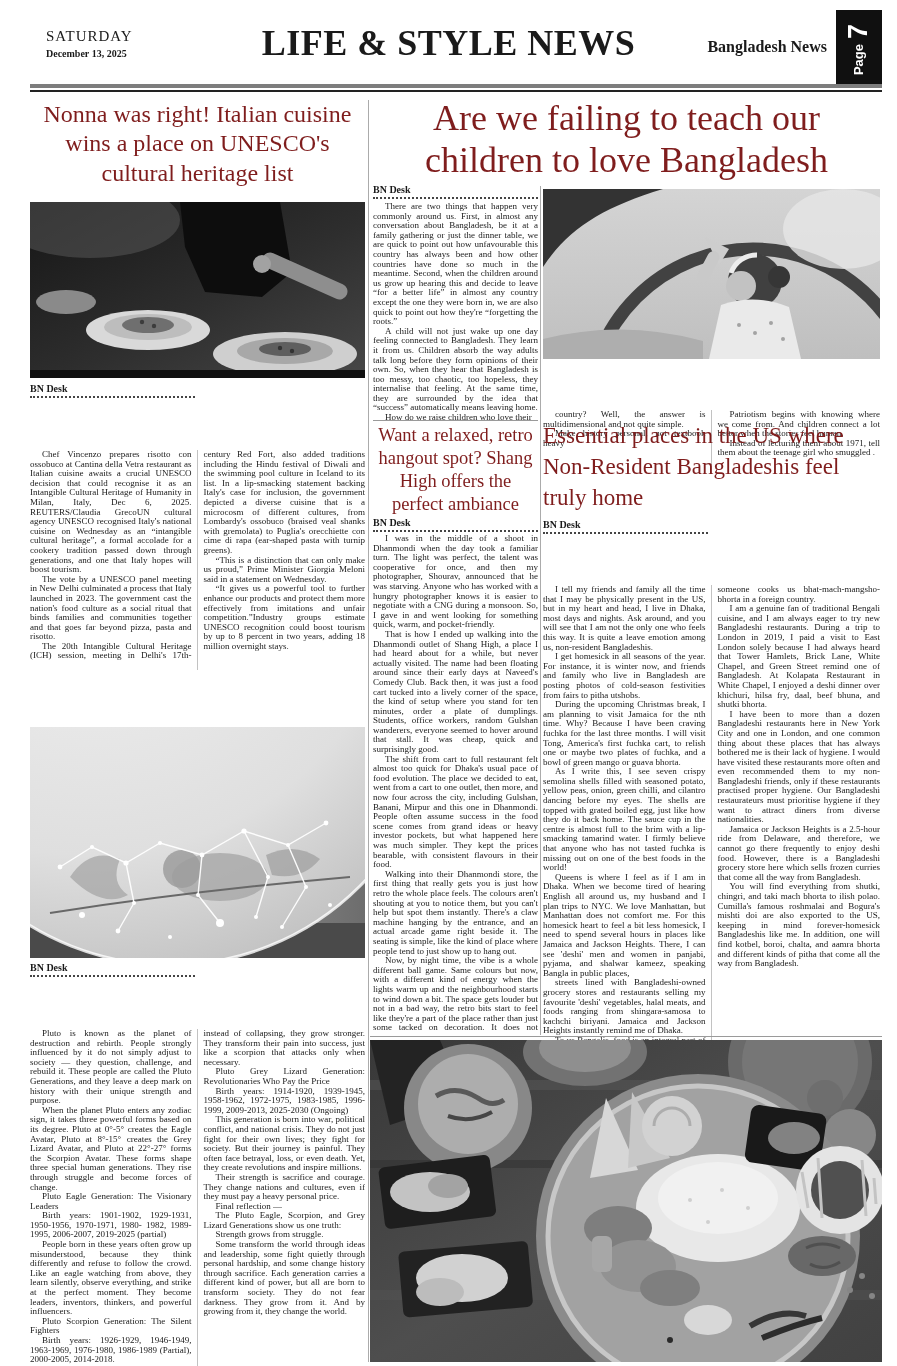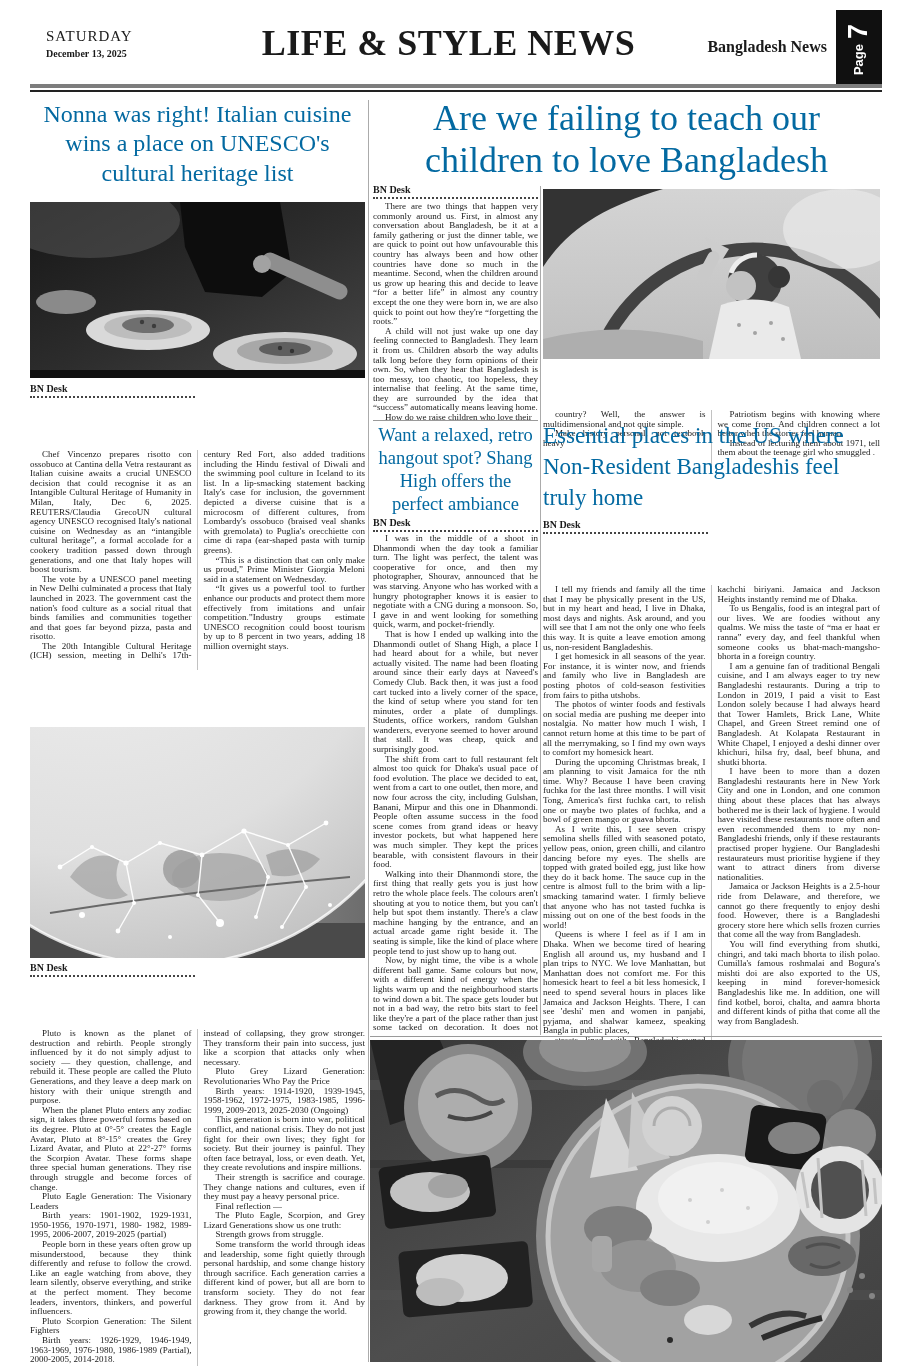--- a/index.html
+++ b/index.html
@@ -15,21 +15,21 @@
   #pagetab{left:836px;top:10px;width:46px;height:78px;background:#101010;color:#fff;
            display:flex;align-items:center;justify-content:center;}
   #pagetab .rot{transform:rotate(-90deg);white-space:nowrap;display:flex;align-items:center;gap:5px;
                 font-family:"Liberation Sans",sans-serif;}
   #pagetab .pglabel{font-size:13px;font-weight:700;}
   #pagetab .pgnum{font-size:27px;font-weight:700;}
   #rule-gray{left:30px;top:84px;width:852px;height:4px;background:#7d7d7d;}
   #rule-dark{left:30px;top:90px;width:852px;height:2px;background:#222;}
 
   
-  .headline{font-weight:500;color:#0369a1;}
+  .headline{font-weight:500;color:#7f1d1d;}
   .byline{font-size:10px;font-weight:700;border-bottom:2px dotted #444;padding-bottom:2px;}
   .bodytext{font-size:9px;line-height:9.6px;text-align:justify;overflow:hidden;}
   .bodytext p{margin:0;text-indent:12px;}
   .cols2{column-count:2;column-gap:12px;column-fill:auto;column-rule:1px solid #c2c2c2;margin-top:48px;}
   .vrule{width:1px;background:#ababab;}
   .hrule{height:1px;background:#9a9a9a;}
   .photo{overflow:hidden;filter:grayscale(1);}
   .photo svg{display:block;}
 
   
@@ -178,21 +178,20 @@
       <p>The shift from cart to full restaurant felt almost too quick for Dhaka's usual pace of food evolution. The place we decided to eat, went from a cart to one outlet, then more, and now four across the city, including Gulshan, Banani, Mirpur and this one in Dhanmondi. People often assume success in the food scene comes from grand ideas or heavy investor pockets, but what happened here was much simpler. They kept the prices bearable, with consistent flavours in their food.</p>
       <p>Walking into their Dhanmondi store, the first thing that really gets you is just how retro the whole place feels. The colours aren't shouting at you to notice them, but you can't help but spot them instantly. There's a claw machine hanging by the entrance, and an actual arcade game right beside it. The seating is simple, like the kind of place where people tend to just show up to hang out.</p>
       <p>Now, by night time, the vibe is a whole different ball game. Same colours but now, with a different kind of energy when the lights warm up and the neighbourhood starts to wind down a bit. The space gets louder but not in a bad way, the retro bits start to feel like they're a part of the place rather than just some tacked on decoration. It does not overplay “nostalgia,” just giving Dhaka a down-to-earth kind of ambience. There is something.</p>
     </div>
 
   <div class="abs headline" id="a4-headline">Essential places in the US where Non-Resident Bangladeshis feel truly home</div>
   <div class="abs byline" id="a4-byline">BN Desk</div>
   <div class="abs bodytext cols2" id="a4-body">
       <p>I tell my friends and family all the time that I may be physically present in the US, but in my heart and head, I live in Dhaka, most days and nights. Ask around, and you will see that I am not the only one who feels this way. It is quite a leave emotion among us, non-resident Bangladeshis.</p>
       <p>I get homesick in all seasons of the year. For instance, it is winter now, and friends and family who live in Bangladesh are posting photos of cold-season festivities from fairs to pitha utshobs.</p>
-      <p>The photos of winter foods and festivals on social media are pushing me deeper into nostalgia. No matter how much I wish, I cannot return home at this time to be part of all the merrymaking, so I find my own ways to comfort my homesick heart.</p>
       <p>During the upcoming Christmas break, I am planning to visit Jamaica for the nth time. Why? Because I have been craving fuchka for the last three months. I will visit Tong, America's first fuchka cart, to relish one or maybe two plates of fuchka, and a bowl of green mango or guava bhorta.</p>
       <p>As I write this, I see seven crispy semolina shells filled with seasoned potato, yellow peas, onion, green chilli, and cilantro dancing before my eyes. The shells are topped with grated boiled egg, just like how they do it back home. The sauce cup in the centre is almost full to the brim with a lip-smacking tamarind water. I firmly believe that anyone who has not tasted fuchka is missing out on one of the best foods in the world!</p>
       <p>Queens is where I feel as if I am in Dhaka. When we become tired of hearing English all around us, my husband and I plan trips to NYC. We love Manhattan, but Manhattan does not comfort me. For this homesick heart to feel a bit less homesick, I need to spend several hours in places like Jamaica and Jackson Heights. There, I can see 'deshi' men and women in panjabi, pyjama, and shalwar kameez, speaking Bangla in public places,</p>
       <p>streets lined with Bangladeshi-owned grocery stores and restaurants selling my favourite 'deshi' vegetables, halal meats, and foods ranging from shingara-samosa to kachchi biriyani. Jamaica and Jackson Heights instantly remind me of Dhaka.</p>
       <p>To us Bengalis, food is an integral part of our lives. We are foodies without any qualms. We miss the taste of “ma er haat er ranna” every day, and feel thankful when someone cooks us bhat-mach-mangsho-bhorta in a foreign country.</p>
       <p>I am a genuine fan of traditional Bengali cuisine, and I am always eager to try new Bangladeshi restaurants. During a trip to London in 2019, I paid a visit to East London solely because I had always heard that Tower Hamlets, Brick Lane, White Chapel, and Green Street remind one of Bangladesh. At Kolapata Restaurant in White Chapel, I enjoyed a deshi dinner over khichuri, hilsa fry, daal, beef bhuna, and shutki bhorta.</p>
       <p>I have been to more than a dozen Bangladeshi restaurants here in New York City and one in London, and one common thing about these places that has always bothered me is their lack of hygiene. I would have visited these restaurants more often and even recommended them to my non-Bangladeshi friends, only if these restaurants practised proper hygiene. Our Bangladeshi restaurateurs must prioritise hygiene if they want to attract diners from diverse nationalities.</p>
       <p>Jamaica or Jackson Heights is a 2.5-hour ride from Delaware, and therefore, we cannot go there frequently to enjoy deshi food. However, there is a Bangladeshi grocery store here which sells frozen curries that come all the way from Bangladesh.</p>
       <p>You will find everything from shutki, chingri, and taki mach bhorta to ilish polao. Cumilla's famous roshmalai and Bogura's mishti doi are also exported to the US, keeping in mind forever-homesick Bangladeshis like me. In addition, one will find kotbel, boroi, chalta, and aamra bhorta and different kinds of pitha that come all the way from Bangladesh.</p>
     </div>

